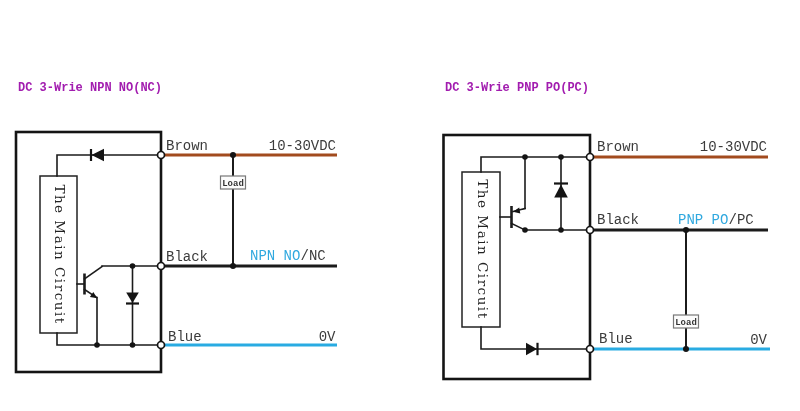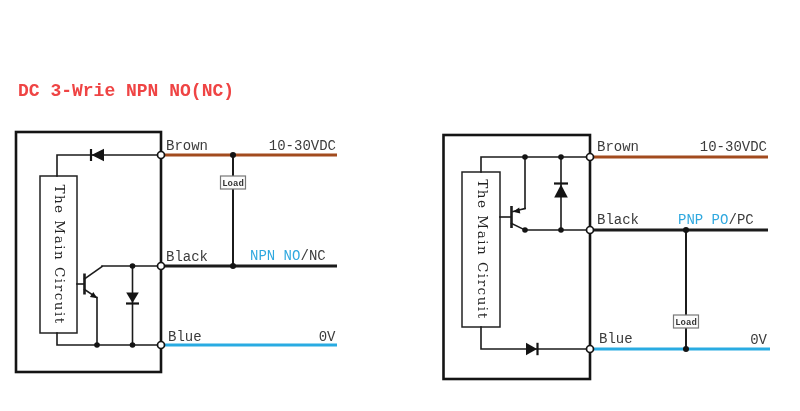--- a/index.html
+++ b/index.html
@@ -2,22 +2,22 @@
 <html><head>
 <meta charset="utf-8">
 <style>
   html,body{margin:0;padding:0;background:#ffffff;}
   .canvas{position:relative;width:800px;height:411px;background:#ffffff;overflow:hidden;
           font-family:"Liberation Mono",monospace;}
   .titlebar{position:absolute;left:0;top:3px;width:800px;height:45px;background:#31566B;
             display:flex;align-items:center;justify-content:center;}
   .titlebar .ttl{font-family:"Liberation Sans",sans-serif;font-size:28px;font-weight:bold;
                  color:#ffffff;letter-spacing:0.5px;}
-  .heading{position:absolute;top:81px;font-family:"Liberation Mono",monospace;font-size:18px;
-           font-weight:bold;color:#ef4444;white-space:nowrap;}
+  .heading{position:absolute;top:81px;font-family:"Liberation Mono",monospace;font-size:12px;
+           font-weight:bold;color:#a21caf;white-space:nowrap;}
   #heading-left{left:18px;}
   #heading-right{left:445px;}
   svg.circuits{position:absolute;left:0;top:0;}
   
   .ln{stroke:#1b1b1b;stroke-width:1.6;fill:none;stroke-linecap:square;}
   .ln2{stroke:#1b1b1b;stroke-width:2;fill:none;}
   .box{fill:none;stroke:#141414;stroke-width:2.6;}
   .ibox{fill:#ffffff;stroke:#222222;stroke-width:1.5;}
   .loadbox{fill:#fcfcfc;stroke:#777777;stroke-width:1.2;}
   .wire{fill:none;stroke-width:3;}
@@ -32,20 +32,21 @@
   text.t-load{font-family:"Liberation Mono",monospace;font-size:9px;font-weight:bold;fill:#333333;}
   text.t-vert{font-family:"DejaVu Serif",serif;font-size:13.5px;fill:#222222;letter-spacing:1.5px;}
 </style>
 </head>
 <body>
 
 <div class="canvas">
 
 
   <div class="heading" id="heading-left">DC 3-Wrie NPN NO(NC)</div>
+  <div class="heading" id="heading-right">DC 3-Wrie PNP PO(PC)</div>
 
   <svg class="circuits" width="800" height="411" viewBox="0 0 800 411">
 
     <g>
 
       <rect class="box" x="16" y="132" width="145" height="240"></rect>
       <rect class="ibox" x="40" y="176" width="37" height="157"></rect>
       <text class="t-vert" x="58.5" y="254.5" transform="rotate(90 58.5 254.5)" text-anchor="middle" dominant-baseline="middle">The Main Circuit</text>
 
       <path class="ln" d="M57,176 L57,155 L161,155"></path>

